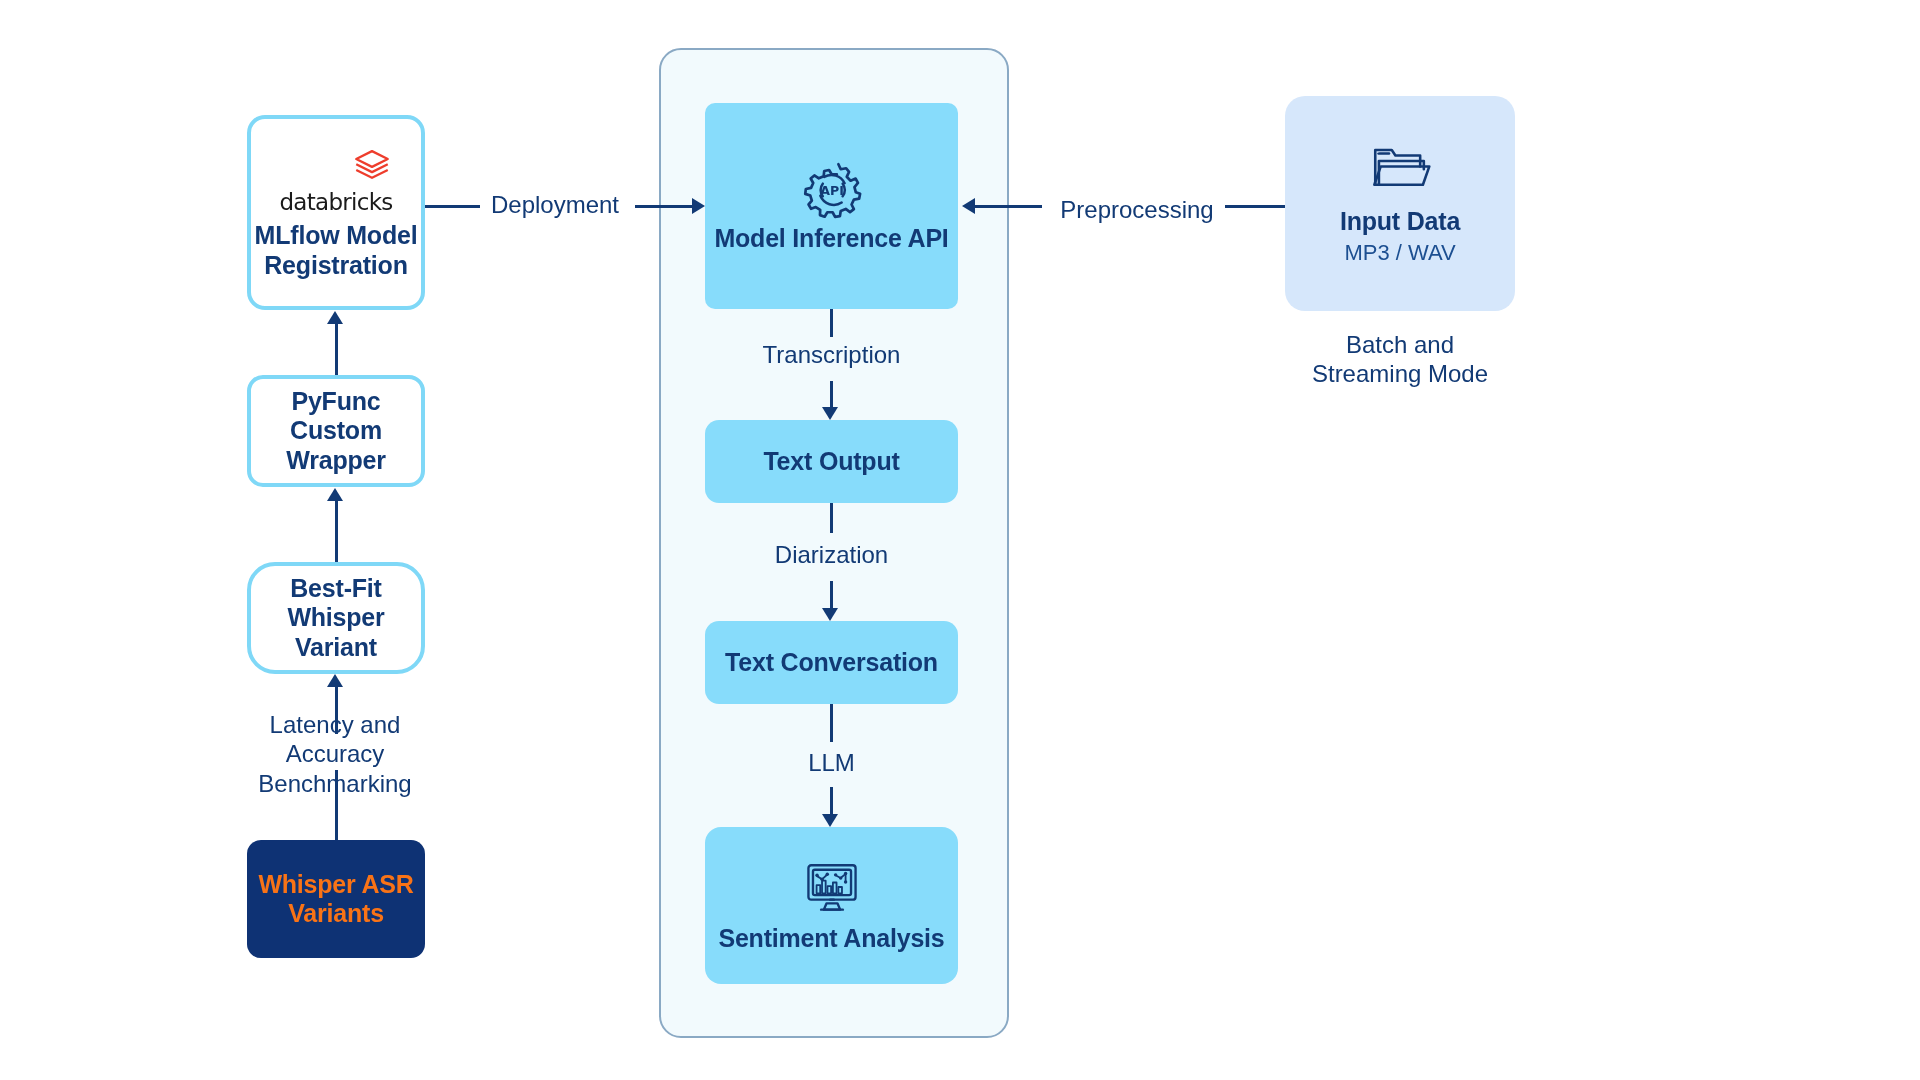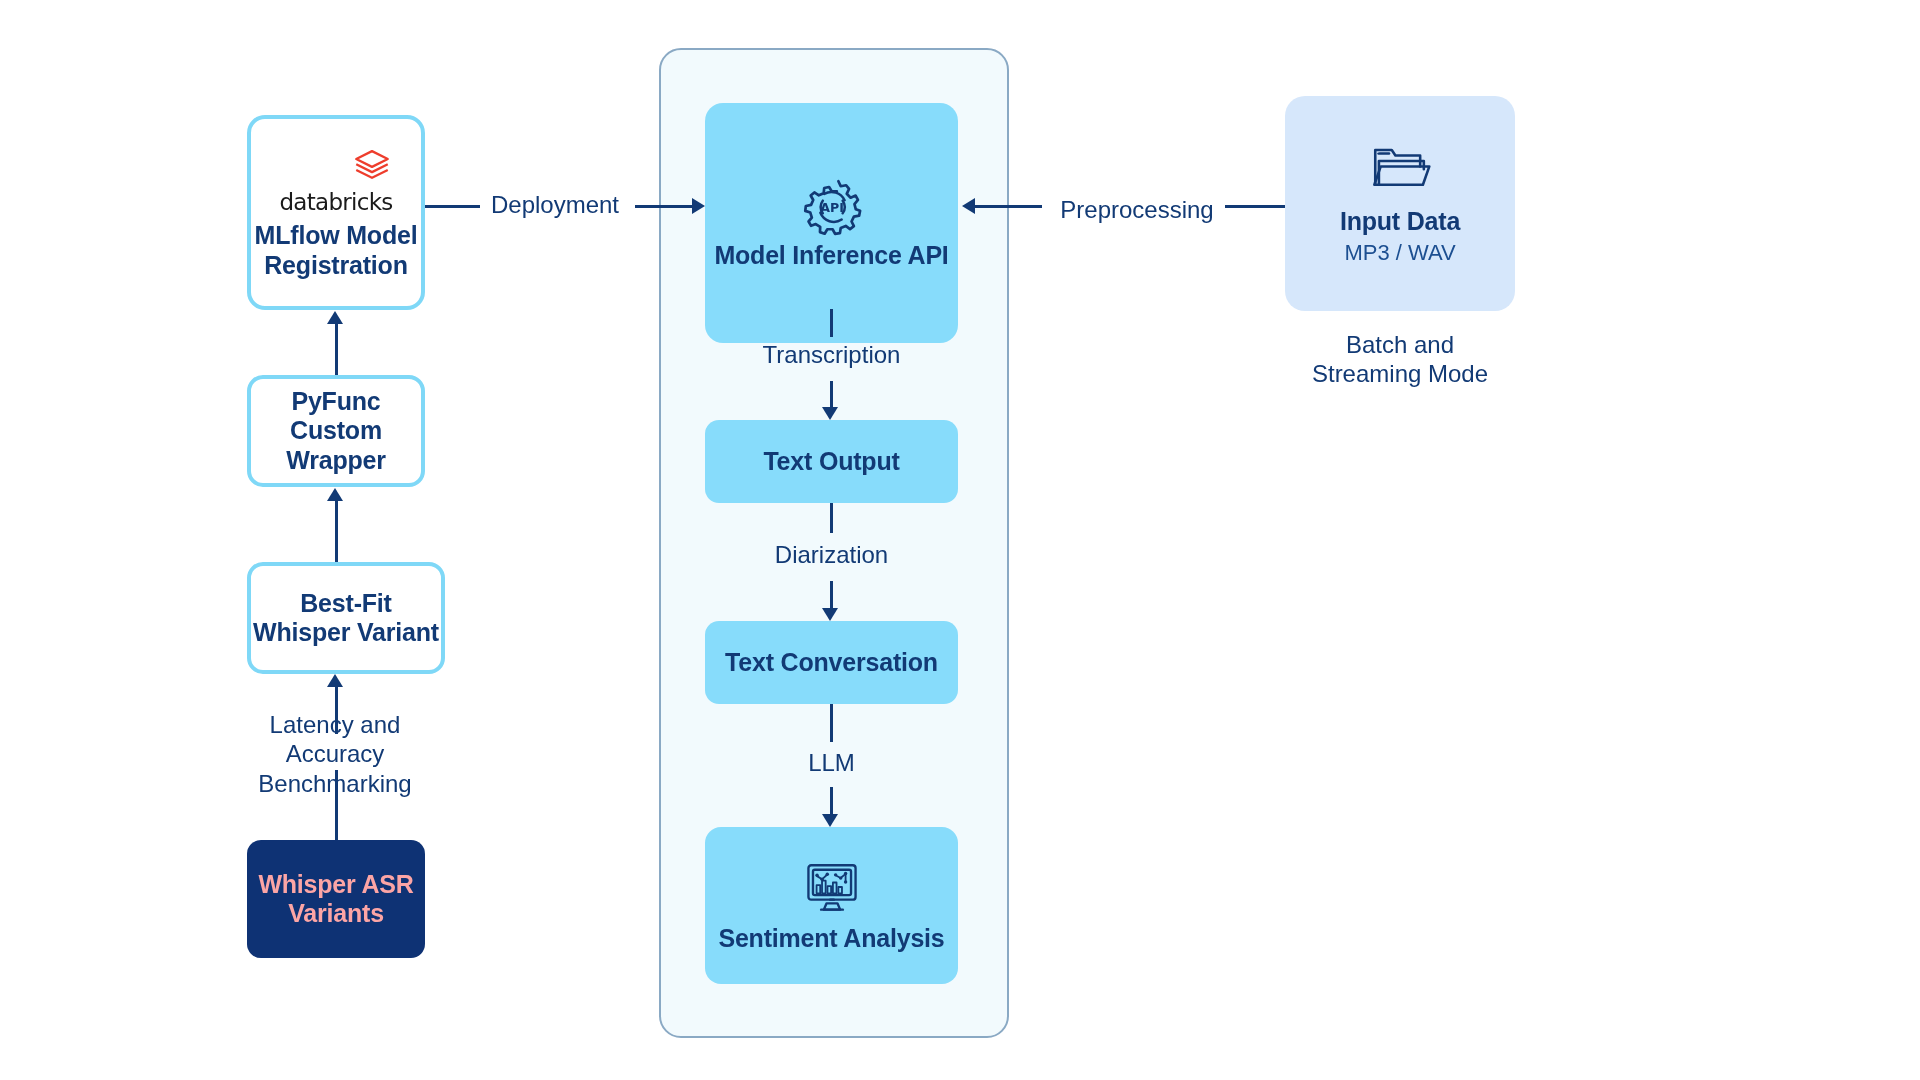--- a/index.html
+++ b/index.html
@@ -68,50 +68,50 @@
   
   .node.pale {
     background: #d6e7fb;
     border: none;
   }
   
   .node.navy {
     background: #0e3274;
     border: none;
   }
-  .node.navy .title { color: #fca5a5; }
+  .node.navy .title { color: #f97316; }
 
   
   #node-mlflow {
     left: 247px; top: 115px; width: 178px; height: 195px;
     border-radius: 18px;
   }
   #node-mlflow .title { font-size: 25px; margin-top: 6px; }
 
   #node-pyfunc {
     left: 247px; top: 375px; width: 178px; height: 112px;
     border-radius: 16px;
   }
   #node-pyfunc .title { font-size: 25px; }
 
   #node-bestfit {
-    left: 247px; top: 562px; width: 198px; height: 112px;
-    border-radius: 16px;
+    left: 247px; top: 562px; width: 178px; height: 112px;
+    border-radius: 28px;
   }
   #node-bestfit .title { font-size: 25px; }
 
   #node-whisper {
     left: 247px; top: 840px; width: 178px; height: 118px;
     border-radius: 14px;
   }
   #node-whisper .title { font-size: 25px; }
 
   #node-api {
-    left: 705px; top: 103px; width: 253px; height: 240px;
-    border-radius: 18px;
+    left: 705px; top: 103px; width: 253px; height: 206px;
+    border-radius: 10px;
   }
   #node-api .title { font-size: 25px; margin-top: 4px; }
   #node-api .subtitle { font-size: 24px; margin-top: 5px; }
 
   #node-textoutput {
     left: 705px; top: 420px; width: 253px; height: 83px;
   }
   #node-textoutput .title { font-size: 25px; }
 
   #node-textconv {

